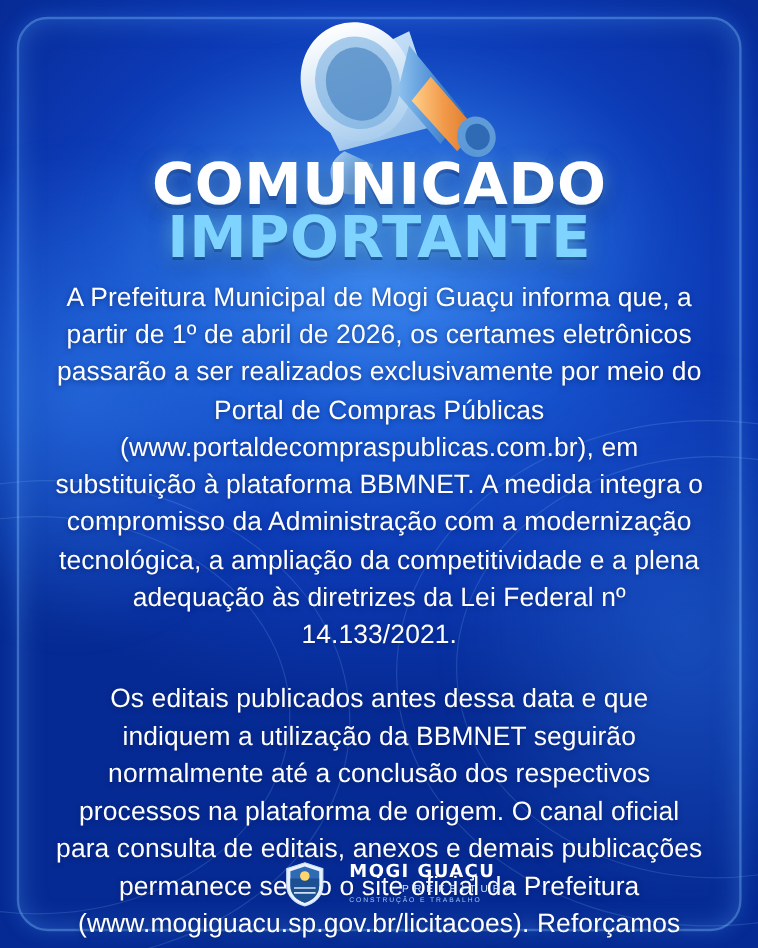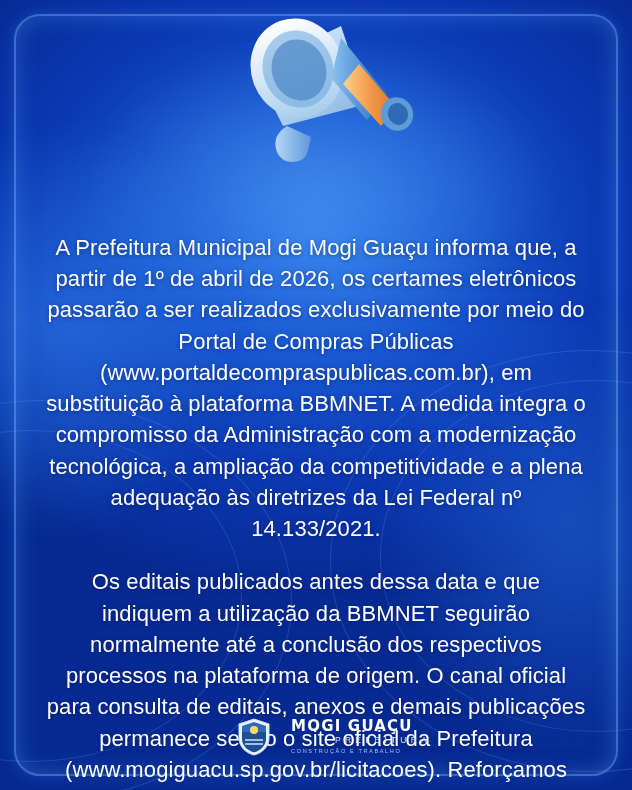--- a/index.html
+++ b/index.html
@@ -224,20 +224,24 @@
 
       <path d="M150 30 L196 86 L176 112 L140 70 Z" fill="url(#bodyG)"></path>
 
       <path d="M168 56 L206 100 L190 118 L152 76 Z" fill="url(#bandG)"></path>
 
       <ellipse cx="206" cy="106" rx="16" ry="17" transform="rotate(-22 206 106)" fill="#5e9bd8"></ellipse>
       <ellipse cx="207" cy="106" rx="10" ry="11" transform="rotate(-22 207 106)" fill="#2f6bb5"></ellipse>
     </svg>
   </div>
 
+  <div class="headline">
+    <span class="l1">COMUNICADO</span>
+    <span class="l2">IMPORTANTE</span>
+  </div>
 
   <div class="body-copy">
     <p>A Prefeitura Municipal de Mogi Guaçu informa que, a partir de 1º de abril de 2026, os certames eletrônicos passarão a ser realizados exclusivamente por meio do Portal de Compras Públicas (www.portaldecompraspublicas.com.br), em substituição à plataforma BBMNET. A medida integra o compromisso da Administração com a modernização tecnológica, a ampliação da competitividade e a plena adequação às diretrizes da Lei Federal nº 14.133/2021.</p>
     <p>Os editais publicados antes dessa data e que indiquem a utilização da BBMNET seguirão normalmente até a conclusão dos respectivos processos na plataforma de origem. O canal oficial para consulta de editais, anexos e demais publicações permanece sendo o site oficial da Prefeitura (www.mogiguacu.sp.gov.br/licitacoes). Reforçamos que é de responsabilidade dos fornecedores providenciar o credenciamento junto ao Portal de Compras Públicas e manter seu cadastro regular, observando as regras operacionais da nova plataforma. O não atendimento aos requisitos técnicos ou a perda de prazos não ensejará direito a recursos ou suspensão de certames por omissão do interessado.</p>
   </div>
 
   <div class="footer">
     <span class="crest">
       <svg viewBox="0 0 34 38" width="34" height="38" aria-hidden="true">
         <path d="M17 1 L32 6 V20 C32 29 25 35 17 37 C9 35 2 29 2 20 V6 Z" fill="#e8f2ff" stroke="#cfe2f7" stroke-width="1"></path>

